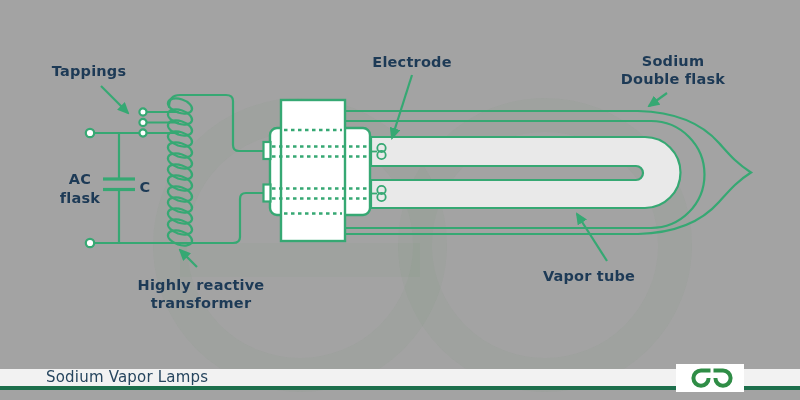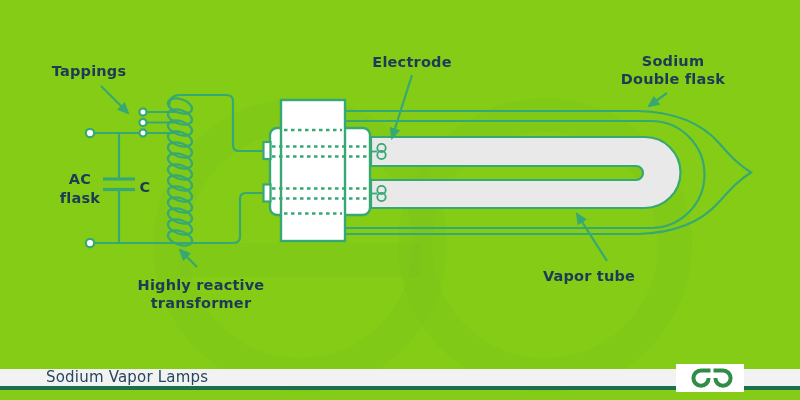--- a/index.html
+++ b/index.html
@@ -1,17 +1,17 @@
 <!DOCTYPE html>
 <html><head>
 <meta charset="utf-8">
 <style>
   html,body{margin:0;padding:0;background:#fff;}
   .stage{
-    position:relative;width:800px;height:400px;background:#84cc16;
+    position:relative;width:800px;height:400px;background:#a3a3a3;
     overflow:hidden;font-family:"DejaVu Sans","Liberation Sans",sans-serif;
   }
   .stage svg.diagram{position:absolute;left:0;top:0;}
   .lbl{
     position:absolute;transform:translateX(-50%);
     color:#1d3a56;font-weight:700;font-size:14.5px;line-height:18px;
     text-align:center;white-space:nowrap;letter-spacing:.2px;
   }
   .lbl span{display:block;}
   .footer-band{position:absolute;left:0;top:369px;width:800px;height:17px;background:#f2f2f2;}

